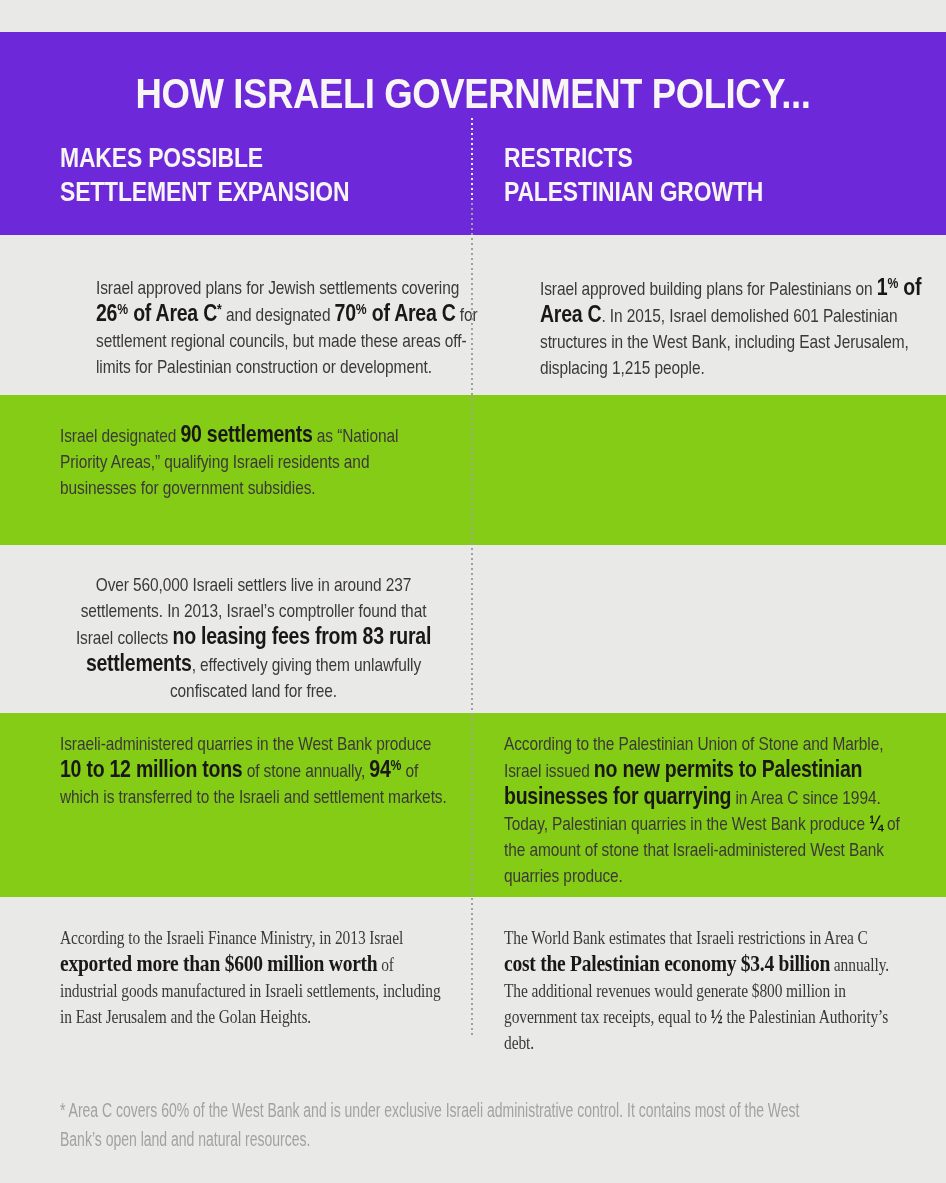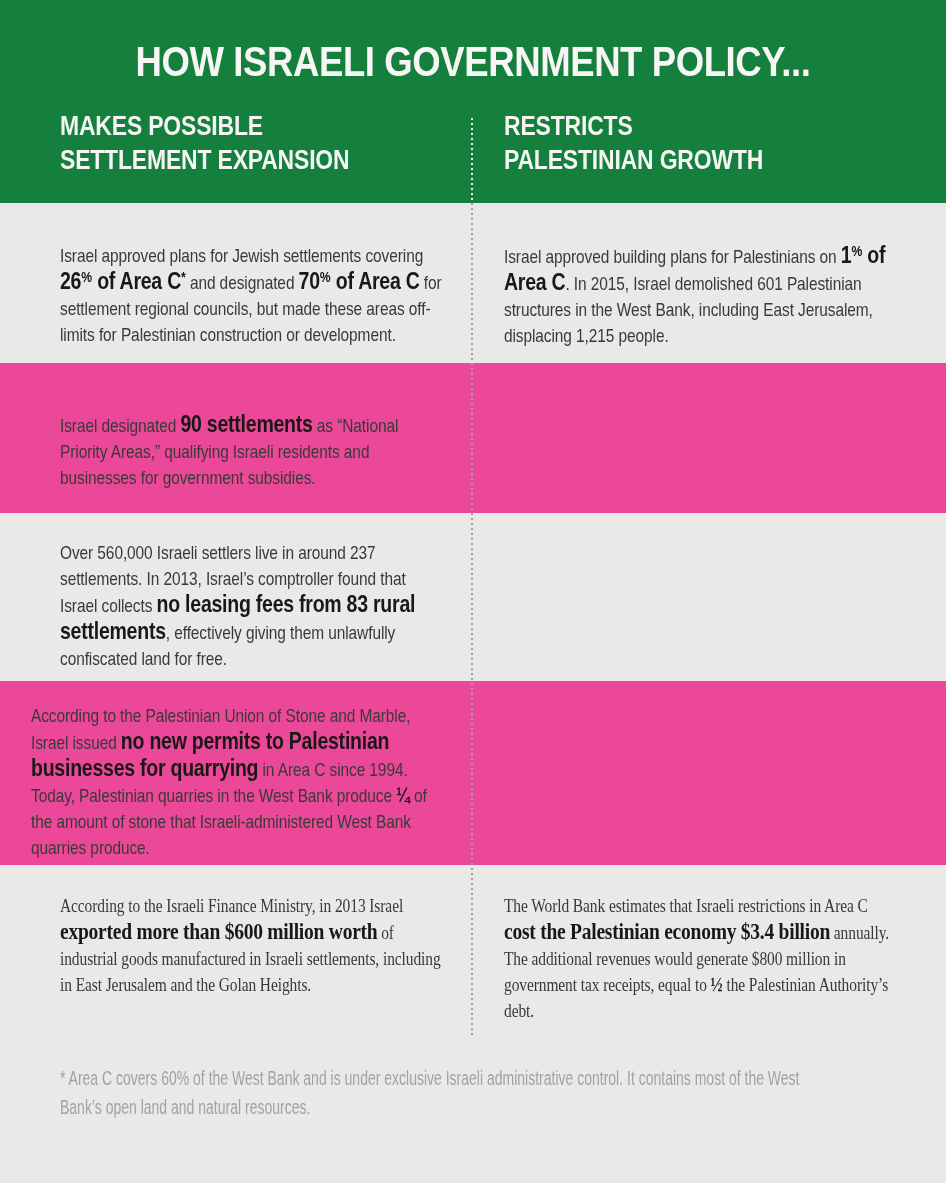--- a/index.html
+++ b/index.html
@@ -3,21 +3,21 @@
 <meta charset="utf-8">
 <style>
   * { margin:0; padding:0; box-sizing:border-box; }
   html,body { background:#ffffff; }
   .page {
     position:relative; width:946px; height:1183px; overflow:hidden;
     font-family:"Liberation Sans","DejaVu Sans",sans-serif;
     background:#e9e9e7;
   }
   
-  .hdr { position:relative; width:100%; height:203px; background:#15803d; }
+  .hdr { position:relative; width:100%; height:203px; background:#6d28d9;margin-top:32px; }
   .title {
     position:absolute; left:0; top:40px; width:100%;
     text-align:center; color:#f7f6f4; font-weight:700; font-size:43px;
     letter-spacing:-0.5px; line-height:1;
     transform:scaleX(0.85); transform-origin:50% 0;
     white-space:nowrap;
   }
   .hdr-col {
     position:absolute; top:109px; color:#f6f5f3; font-weight:700;
     font-size:27px; line-height:34px; letter-spacing:-0.2px;
@@ -27,24 +27,24 @@
   .hdr-col.right { left:504px; }
   
   .divider { position:absolute; left:471px; width:2px; z-index:5; }
   .divider-header { top:118px; height:85px;
     background:repeating-linear-gradient(to bottom,#eceae8 0 2px,transparent 2px 5px); }
   .divider-body { top:203px; height:833px;
     background:repeating-linear-gradient(to bottom,#a2a19f 0 2px,transparent 2px 5px); }
   
   .row { display:flex; width:100%; }
   .row.light { background:#e9e9e7; }
-  .row.dark  { background:#ec4899;align-items:center; }
-  .r1 { height:160px; padding-top:40px; }
+  .row.dark  { background:#84cc16; }
+  .r1 { height:160px; padding-top:40px;padding-left:36px; }
   .r2 { height:150px; padding-top:27px; }
-  .r3 { height:168px; padding-top:27px; }
+  .r3 { height:168px; padding-top:27px;text-align:center; }
   .r4 { height:184px; padding-top:18px; }
   .r5 { height:175px; padding-top:28px;font-family:Liberation Serif, serif; }
   .cell { flex:0 0 473px; }
   .cell-l { padding-left:60px; padding-right:26px; }
   .cell-r { padding-left:31px; padding-right:44px; }
   .celltext {
     width:123%; transform:scaleX(0.813); transform-origin:0 0;
     font-size:19px; line-height:26px; color:#3b3937; letter-spacing:-0.1px;
   }
   .seg-n { }
@@ -88,20 +88,23 @@
         <div class="cell cell-l">
           <p class="celltext"><span class="seg-n">Israel designated </span><span class="seg-b">90 settlements</span><span class="seg-n"> as “National Priority Areas,” qualifying Israeli residents and businesses for government subsidies.</span></p>
         </div>
       </div>
       <div class="row light r3">
         <div class="cell cell-l">
           <p class="celltext"><span class="seg-n">Over 560,000 Israeli settlers live in around 237 settlements. In 2013, Israel’s comptroller found that Israel collects </span><span class="seg-b">no leasing fees from 83 rural settlements</span><span class="seg-n">, effectively giving them unlawfully confiscated land for free.</span></p>
         </div>
       </div>
       <div class="row dark r4">
+        <div class="cell cell-l">
+          <p class="celltext"><span class="seg-n">Israeli-administered quarries in the West Bank produce </span><span class="seg-b">10 to 12 million tons</span><span class="seg-n"> of stone annually, </span><span class="seg-b">94</span><span class="seg-bs">%</span><span class="seg-n"> of which is transferred to the Israeli and settlement markets.</span></p>
+        </div>
         <div class="cell cell-r">
           <p class="celltext"><span class="seg-n">According to the Palestinian Union of Stone and Marble, Israel issued </span><span class="seg-b">no new permits to Palestinian businesses for quarrying</span><span class="seg-n"> in Area C since 1994. Today, Palestinian quarries in the West Bank produce </span><span class="seg-f">¼</span><span class="seg-n"> of the amount of stone that Israeli-administered West Bank quarries produce.</span></p>
         </div>
       </div>
       <div class="row light r5">
         <div class="cell cell-l">
           <p class="celltext"><span class="seg-n">According to the Israeli Finance Ministry, in 2013 Israel </span><span class="seg-b">exported more than $600 million worth</span><span class="seg-n"> of industrial goods manufactured in Israeli settlements, including in East Jerusalem and the Golan Heights.</span></p>
         </div>
         <div class="cell cell-r">
           <p class="celltext"><span class="seg-n">The World Bank estimates that Israeli restrictions in Area C </span><span class="seg-b">cost the Palestinian economy $3.4 billion</span><span class="seg-n"> annually. The additional revenues would generate $800 million in government tax receipts, equal to </span><span class="seg-f">½</span><span class="seg-n"> the Palestinian Authority’s debt.</span></p>

